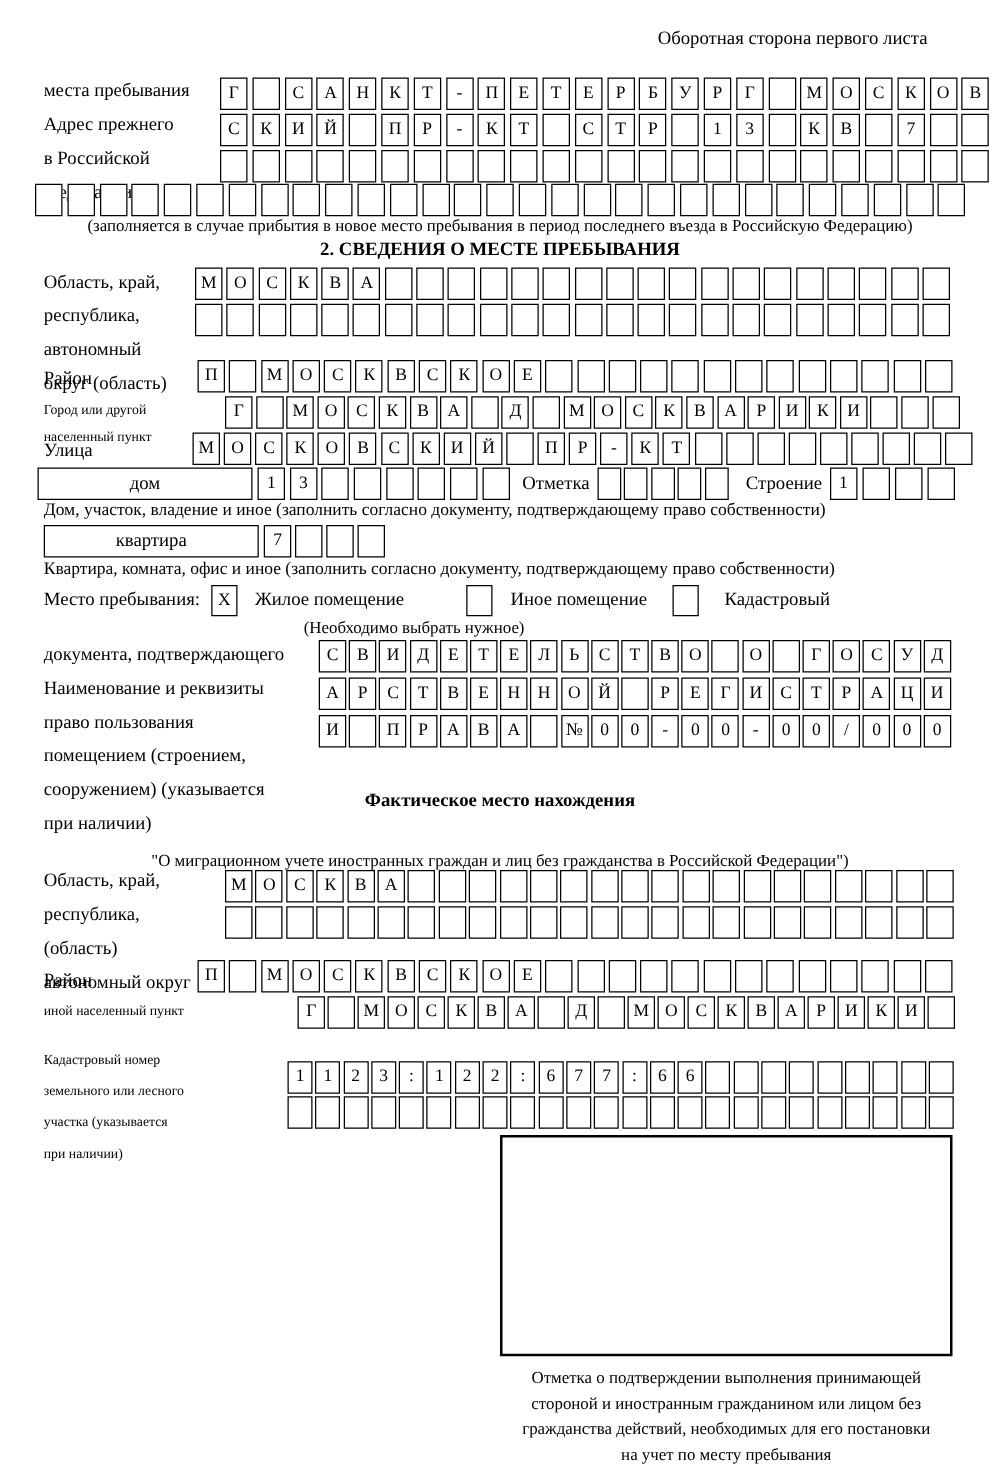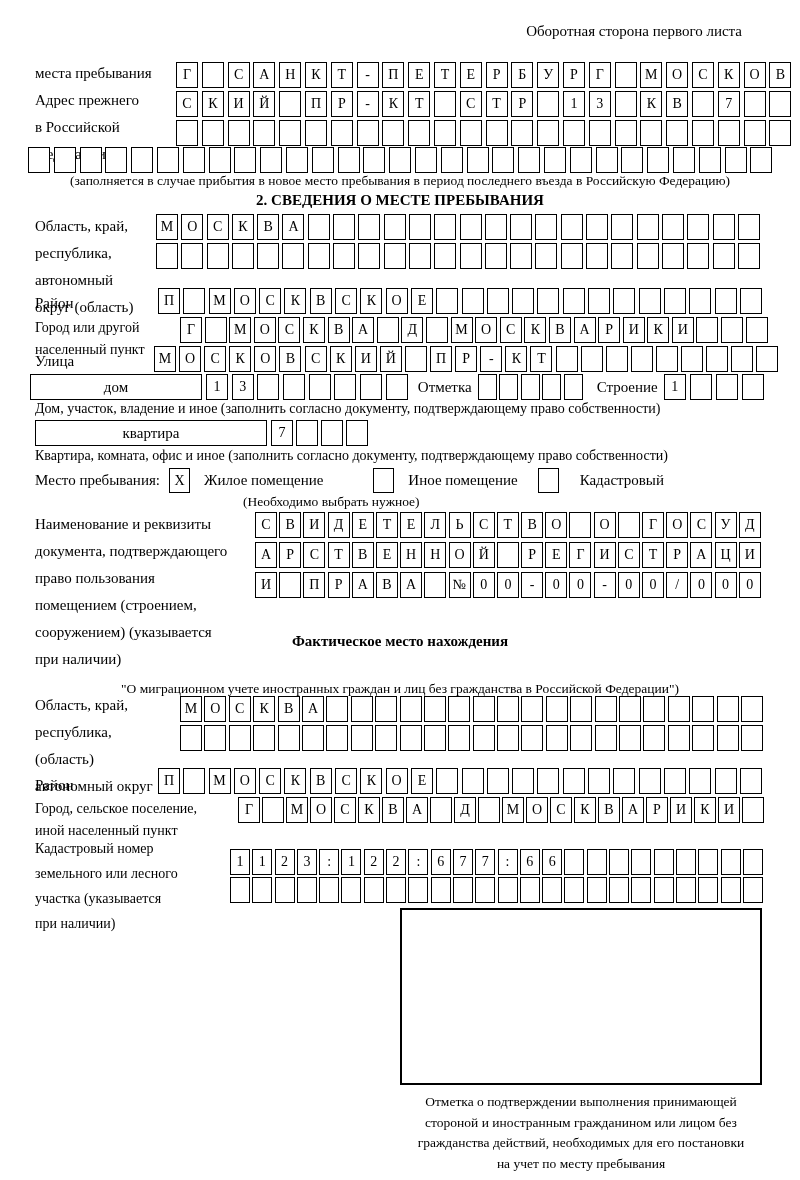--- a/index.html
+++ b/index.html
@@ -2,21 +2,21 @@
 <html lang="ru"><head>
 <meta charset="utf-8">
 <style>
   html,body{margin:0;padding:0;background:#fff;}
   .page{
     position:relative;width:800px;height:1180px;background:#ffffff;
     font-family:"Liberation Serif","DejaVu Serif",serif;color:#000;overflow:hidden;
   }
   .abs{position:absolute;}
   .lbl{font-size:15px;line-height:27px;}
-  .lbl-tight{font-size:14px;line-height:22px;}
+  .lbl-tight{font-size:11px;line-height:22px;}
   .note{font-size:13.5px;}
   .title{font-size:15px;font-weight:700;}
   .center{left:0;width:800px;text-align:center;}
   
   .cells{display:flex;}
   .cell{
     flex:none;width:22px;height:26px;box-sizing:border-box;
     border:1.6px solid #000;background:#fff;
     display:flex;align-items:center;justify-content:center;
     font-size:14px;line-height:1;
@@ -351,21 +351,21 @@
     <div class="cells g-str" style="margin-left:6px;">
         <span class="cell">1</span>
         <span class="cell"></span>
         <span class="cell"></span>
         <span class="cell"></span>
       </div>
   </div>
   <div class="abs" style="left:35px;top:401px;font-size:14px;">Дом, участок, владение и иное (заполнить согласно документу, подтверждающему право собственности)</div>
 
   <div class="abs inline-row" style="left:35px;top:420px;">
-    <div class="widebox" style="width:232px;">квартира</div>
+    <div class="widebox" style="width:172px;">квартира</div>
     <div class="cells g-kv" style="margin-left:4px;">
         <span class="cell">7</span>
         <span class="cell"></span>
         <span class="cell"></span>
         <span class="cell"></span>
       </div>
   </div>
   <div class="abs" style="left:35px;top:448px;font-size:14px;">Квартира, комната, офис и иное (заполнить согласно документу, подтверждающему право собственности)</div>
 
   <div class="abs inline-row" style="left:35px;top:468px;">
@@ -373,22 +373,22 @@
     <div class="chk" style="margin-left:9px;">X</div>
     <div style="margin-left:14px;">Жилое помещение</div>
     <div class="chk" style="margin-left:50px;"></div>
     <div style="margin-left:14px;">Иное помещение</div>
     <div class="chk" style="margin-left:20px;"></div>
     <div style="margin-left:21px;">Кадастровый</div>
   </div>
   <div class="abs note" style="left:243px;top:494px;">(Необходимо выбрать нужное)</div>
 
   <div class="abs" style="left:35px;top:511px;width:215px;">
+    <div class="lbl">документа, подтверждающего</div>
     <div class="lbl">Наименование и реквизиты</div>
-    <div class="lbl">документа, подтверждающего</div>
     <div class="lbl">право пользования</div>
     <div class="lbl">помещением (строением,</div>
     <div class="lbl">сооружением) (указывается</div>
     <div class="lbl">при наличии)</div>
   </div>
   <div class="abs stack g4" style="left:255px;top:512px;">
     <div class="cells g-doc">
         <span class="cell">С</span>
         <span class="cell">В</span>
         <span class="cell">И</span>
@@ -545,21 +545,20 @@
       <span class="cell"></span>
       <span class="cell"></span>
       <span class="cell"></span>
       <span class="cell"></span>
       <span class="cell"></span>
       <span class="cell"></span>
       <span class="cell"></span>
     </div>
 
   <div class="abs" style="left:35px;top:798px;width:200px;">
-    <div class="lbl-tight">Город, сельское поселение,</div>
     <div class="lbl-tight">иной населенный пункт</div>
   </div>
   <div class="abs cells g-gorod2" style="left:238px;top:797px;">
       <span class="cell">Г</span>
       <span class="cell"></span>
       <span class="cell">М</span>
       <span class="cell">О</span>
       <span class="cell">С</span>
       <span class="cell">К</span>
       <span class="cell">В</span>

